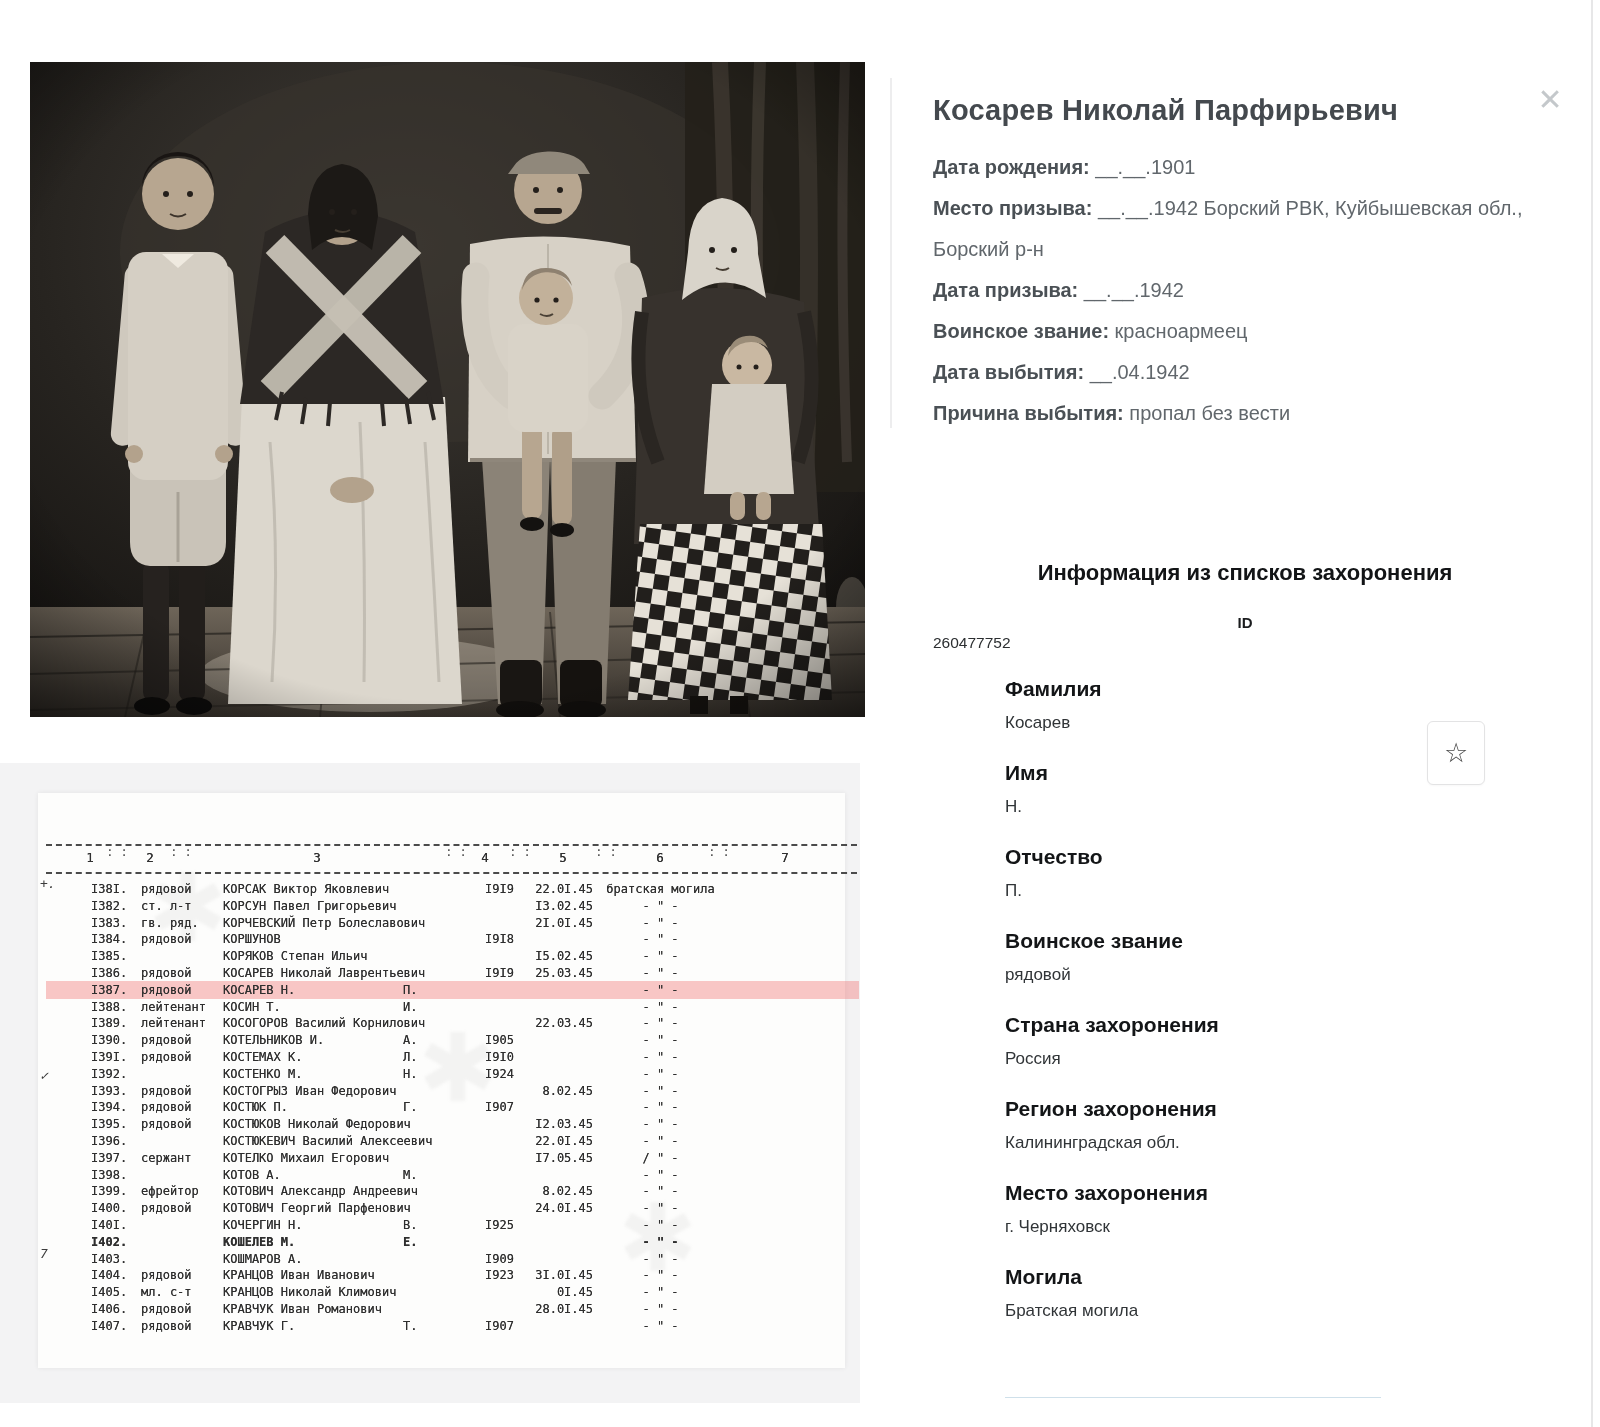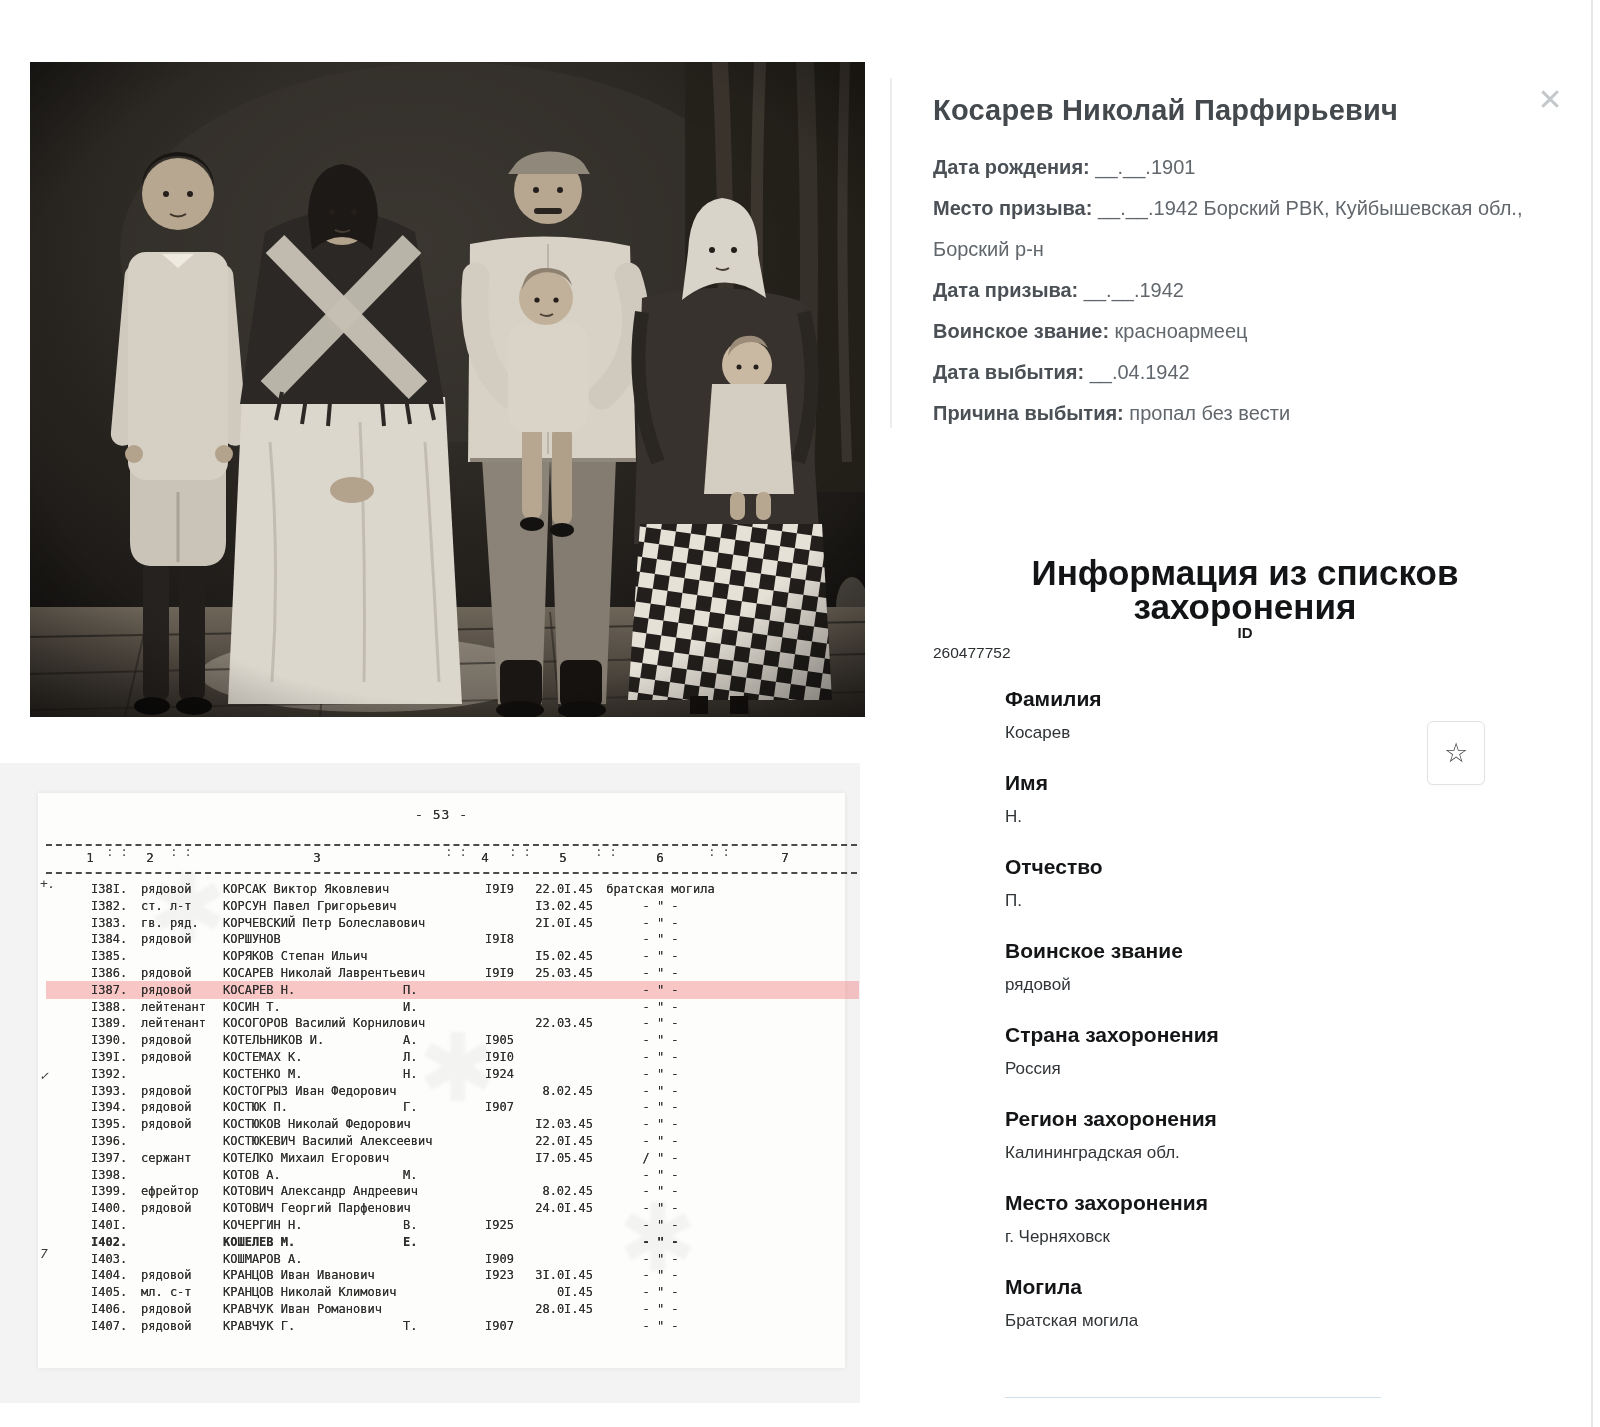--- a/index.html
+++ b/index.html
@@ -37,23 +37,23 @@
   .panel-divider{position:absolute;left:890px;top:78px;width:2px;height:350px;background:#ededee;}
   .right-scroll{position:absolute;left:1591px;top:0;width:2px;height:100%;background:#e7e7e8;}
   .close-btn{position:absolute;left:1530px;top:80px;width:40px;height:40px;color:#c4c8cb;
              font-size:30px;line-height:40px;text-align:center;cursor:pointer;font-weight:300;}
   .detail{position:absolute;left:933px;top:94px;width:600px;}
   .detail h1{margin:0 0 20px 0;font-size:29px;font-weight:bold;color:#44494e;letter-spacing:.2px;}
   .detail p{margin:0;font-size:20px;line-height:41px;color:#61676c;}
   .detail p b{color:#4a5055;}
 
   .burial{position:absolute;left:933px;top:556px;width:624px;}
-  .burial h2{margin:0 auto;max-width:430px;text-align:center;font-size:35px;line-height:34px;
+  .burial h2{margin:0 auto;max-width:430px;text-align:center;font-size:22px;line-height:34px;
              font-weight:bold;color:#121416;}
-  .id-label{text-align:center;font-size:15px;font-weight:bold;color:#1a1c1e;}
+  .id-label{margin-top:24px;text-align:center;font-size:15px;font-weight:bold;color:#1a1c1e;}
   .id-value{margin-top:3px;text-align:left;font-size:15.5px;color:#2c2f31;}
   .bfields{margin:26px 0 0 72px;width:420px;}
   .bfields .blabel{font-size:21px;font-weight:bold;color:#131517;line-height:22px;margin:0 0 14px 0;}
   .bfields .bvalue{font-size:17px;color:#303437;line-height:18px;margin:0 0 30px 0;}
   .star-btn{position:absolute;left:494px;top:165px;width:56px;height:62px;border:1px solid #e3e3e4;
             border-radius:6px;background:#fff;box-shadow:0 1px 2px rgba(0,0,0,.03);cursor:pointer;
             display:flex;align-items:center;justify-content:center;}
   .star-btn .star{font-size:27px;color:#4c4c4c;line-height:1;}
   .bdivider{position:absolute;left:72px;top:841px;width:376px;height:1px;background:#cfe0ea;}
 </style>
@@ -182,21 +182,20 @@
 
       <rect width="835" height="655" fill="url(#vg)"></rect>
     </svg>
   </div>
 
   <div class="scan-area">
     <div class="scan-page">
       <div class="wm" style="left:110px;top:60px;">✱</div>
       <div class="wm" style="left:380px;top:220px;">✱</div>
       <div class="wm" style="left:580px;top:390px;">✱</div>
-      <div class="pageno">- 53 -</div>
       <div class="thead" id="scan-head">
           <span class="cno" style="left: 44px;">1</span>
           <span class="cno" style="left: 104px;">2</span>
           <span class="cno" style="left: 271px;">3</span>
           <span class="cno" style="left: 439px;">4</span>
           <span class="cno" style="left: 517px;">5</span>
           <span class="cno" style="left: 614px;">6</span>
           <span class="cno" style="left: 739px;">7</span>
           <span class="sep" style="left: 71px;">:
 :</span>

